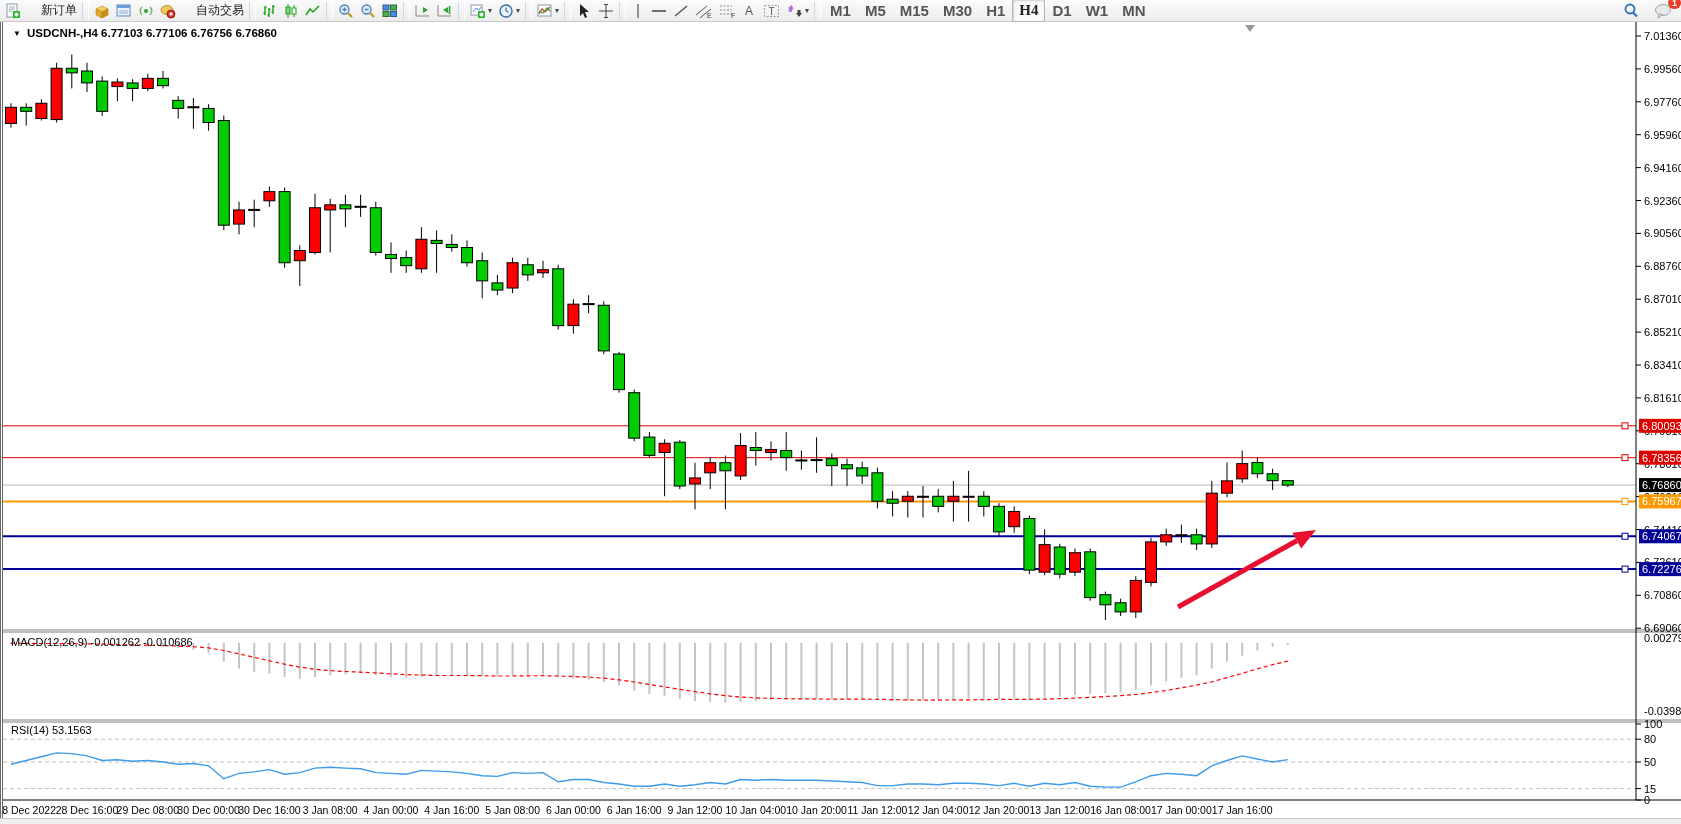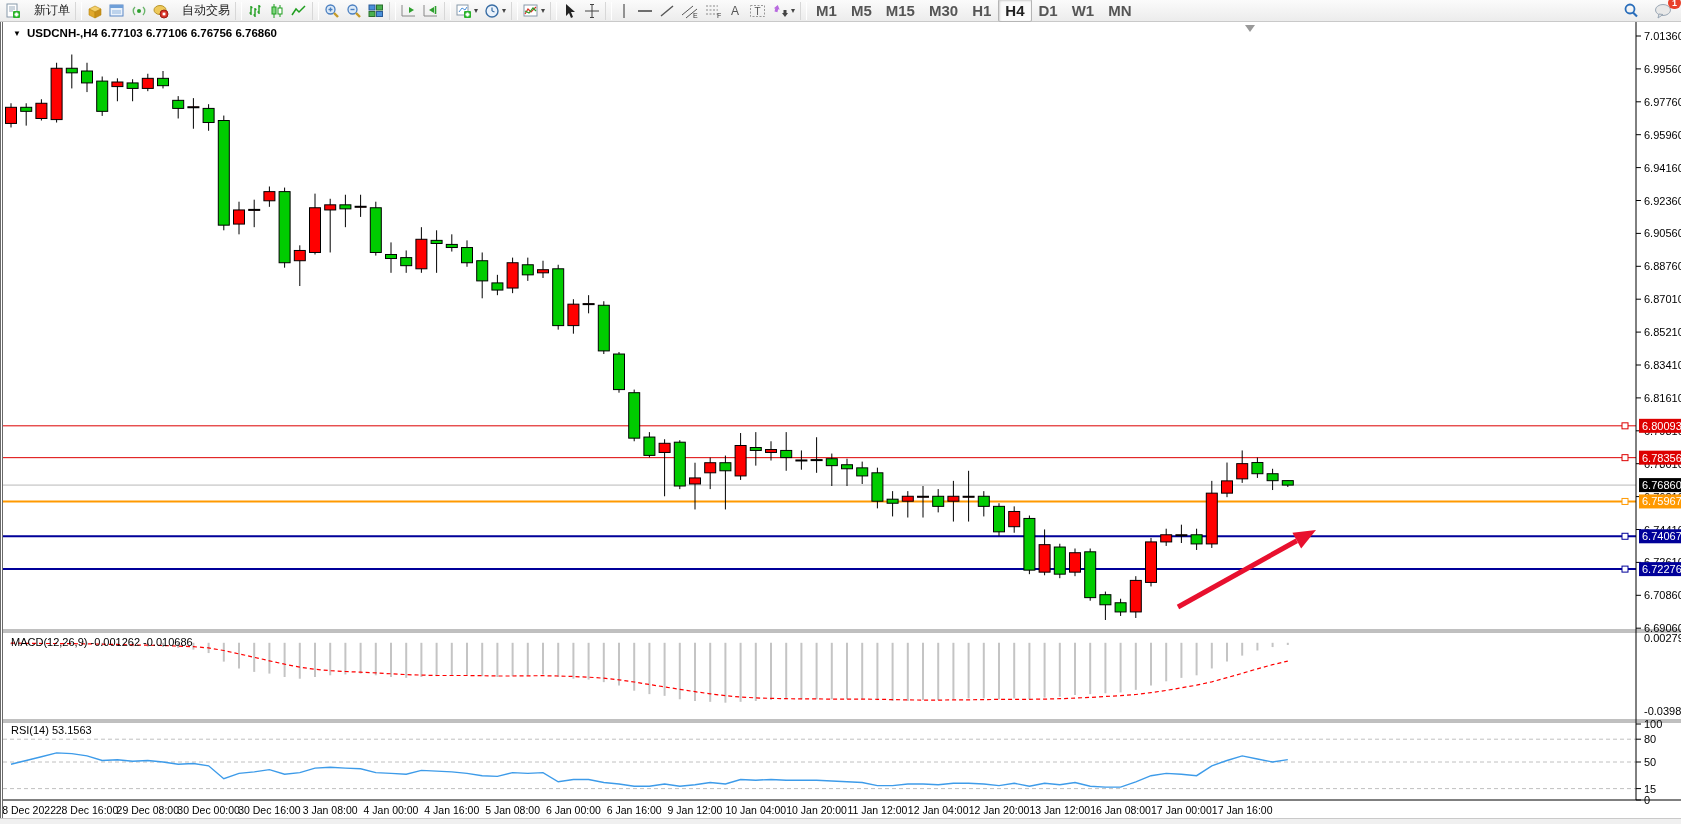--- a/index.html
+++ b/index.html
@@ -2,25 +2,25 @@
 <html><head>
 <meta charset="utf-8">
 <style>
   html,body{margin:0;padding:0;background:#d4d0c8;font-family:"Liberation Sans",sans-serif;}
   #app{position:relative;width:1681px;height:824px;background:#f0f0f0;overflow:hidden;}
   
   #toolbar{position:absolute;left:0;top:0;width:1681px;height:22px;background:linear-gradient(#fbfbfb,#ececec);
     border-bottom:1px solid #c9c9c9;display:flex;align-items:center;box-sizing:border-box;padding-left:2px;}
   .tbtn{display:flex;align-items:center;height:20px;padding:0 3px;border-radius:2px;}
   .tbtn svg{display:block;}
-  .tb-label{font-size:12px;color:#222;margin-left:13px;white-space:nowrap;}
+  .tb-label{font-size:12px;color:#222;margin-left:20px;white-space:nowrap;}
   .tb-sep{width:5px;height:18px;margin:0 2px;border-left:1px solid #d7d7d7;border-right:1px solid #fff;}
   .caret{font-size:8px;color:#444;margin-left:2px;}
   .tf{font-size:15px;font-weight:bold;color:#555;padding:2px 6px;border:1px solid transparent;border-radius:2px;}
-  .tf.active{background:#fafafa;border:1px solid #b5b5b5;box-shadow:inset 1px 1px 2px #d0d0d0;color:#222;}
+  .tf.active{background:#fafafa;border:1px solid #b5b5b5;box-shadow:inset 1px 1px 2px #d0d0d0;color:#222;font-family:Liberation Serif, serif;}
   #tb-right{margin-left:auto;display:flex;align-items:center;margin-right:6px;}
   .badge{position:absolute;top:-4px;right:-6px;background:#e8402a;color:#fff;font-size:9px;font-weight:bold;
     border-radius:8px;padding:1px 4px;line-height:10px;}
   
   #chartwin{position:absolute;left:0;top:22px;width:1681px;height:802px;background:#ffffff;
     border-left:3px double #6a6a6a;box-sizing:border-box;}
   #chart-svg{position:absolute;left:0;top:0;}
   #bottomstrip{position:absolute;left:0;top:818px;width:1681px;height:6px;background:#f0f0f0;border-top:1px solid #c9c9c9;}
   text{font-family:"Liberation Sans",sans-serif;}
 </style>

